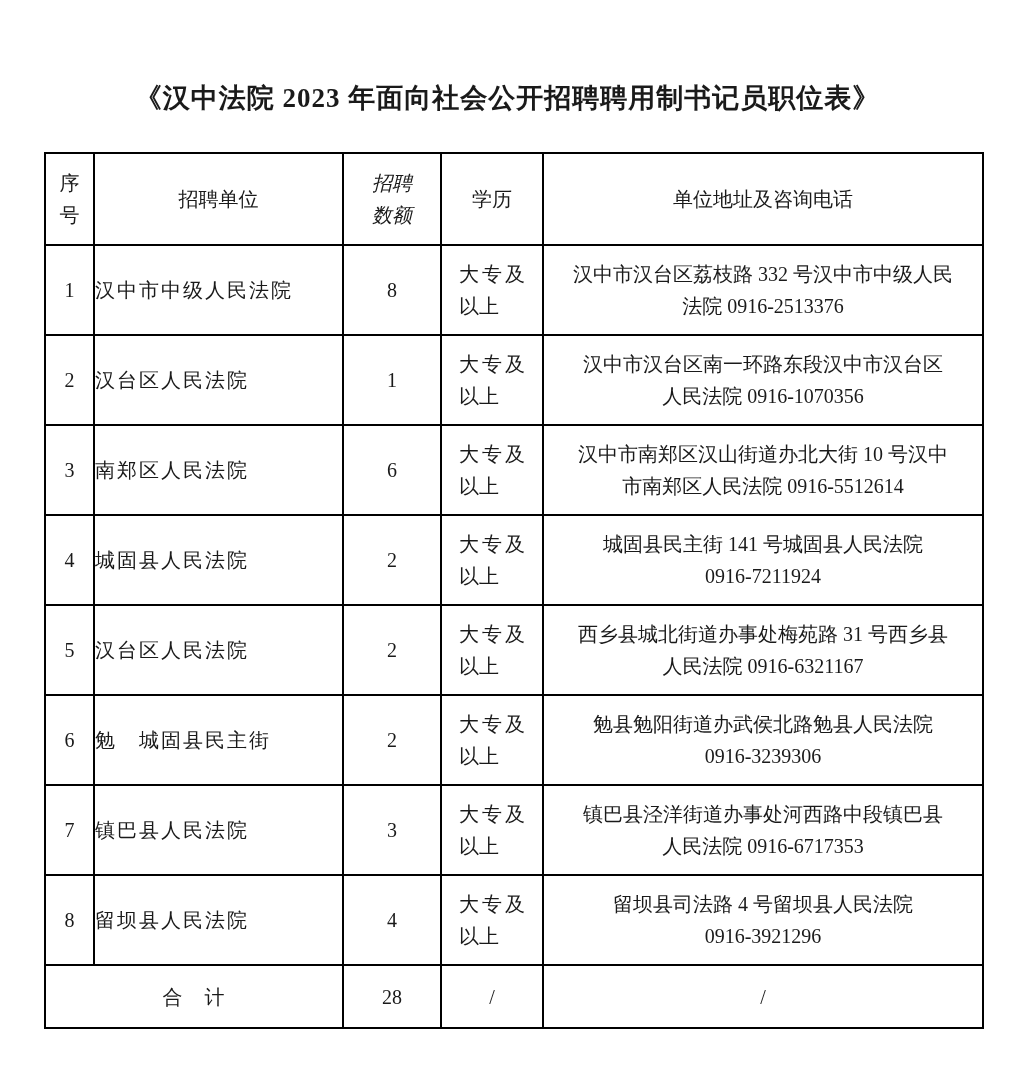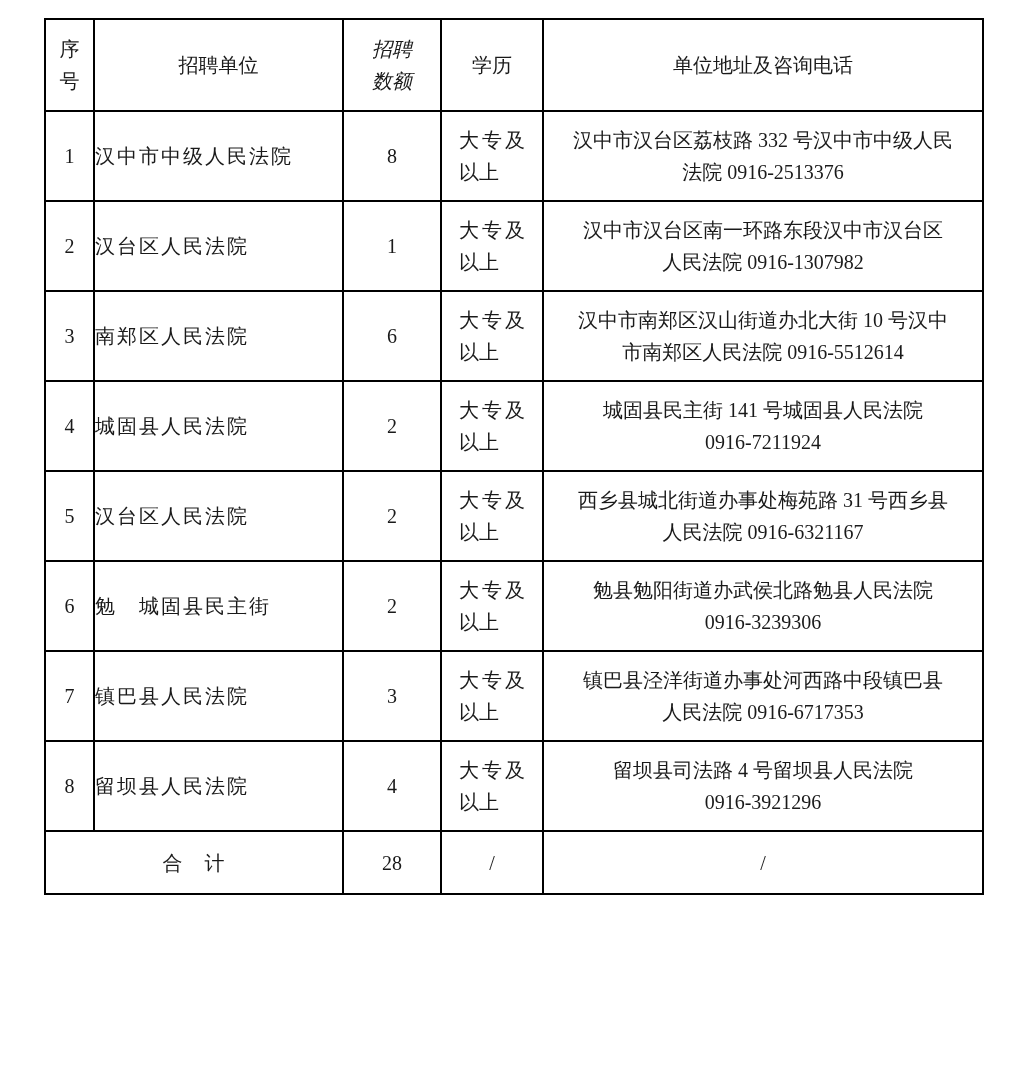--- a/index.html
+++ b/index.html
@@ -23,21 +23,21 @@
     font-size: 27px;
     font-weight: bold;
     line-height: 36px;
     letter-spacing: 1px;
     white-space: nowrap;
   }
   table.job-table {
     border-collapse: collapse;
     table-layout: fixed;
     margin-left: 44px;
-    margin-top: 18px;
+    margin-top: 36px;
     width: 938px;
   }
   table.job-table td, table.job-table th {
     border: 2px solid #000000;
     padding: 0;
     vertical-align: middle;
     font-weight: normal;
     font-size: 20px;
     line-height: 32px;
     overflow: hidden;
@@ -78,20 +78,21 @@
   td.total-label-cell {
     text-align: center;
     letter-spacing: 1px;
   }
 </style>
 </head>
 <body>
 
 <div class="page">
 
+  <div class="doc-title">《汉中法院 2023 年面向社会公开招聘聘用制书记员职位表》</div>
 
   <table class="job-table">
     <colgroup>
       <col style="width:49px">
       <col style="width:249px">
       <col style="width:98px">
       <col style="width:102px">
       <col style="width:440px">
     </colgroup>
     <thead>
@@ -120,21 +121,21 @@
 法院  0916-2513376</td>
         </tr>
         <tr class="data-row">
           <td class="num-cell">2</td>
           <td class="unit-cell">汉台区人民法院</td>
           <td class="num-cell">1</td>
           <td class="">
             <div class="edu-box">大专及以上</div>
           </td>
           <td class="contact-cell">汉中市汉台区南一环路东段汉中市汉台区
-人民法院 0916-1307982</td>
+人民法院 0916-1070356</td>
         </tr>
         <tr class="data-row">
           <td class="num-cell">3</td>
           <td class="unit-cell">南郑区人民法院</td>
           <td class="num-cell">6</td>
           <td class="">
             <div class="edu-box">大专及以上</div>
           </td>
           <td class="contact-cell">汉中市南郑区汉山街道办北大街 10 号汉中
 市南郑区人民法院  0916-5512614</td>

